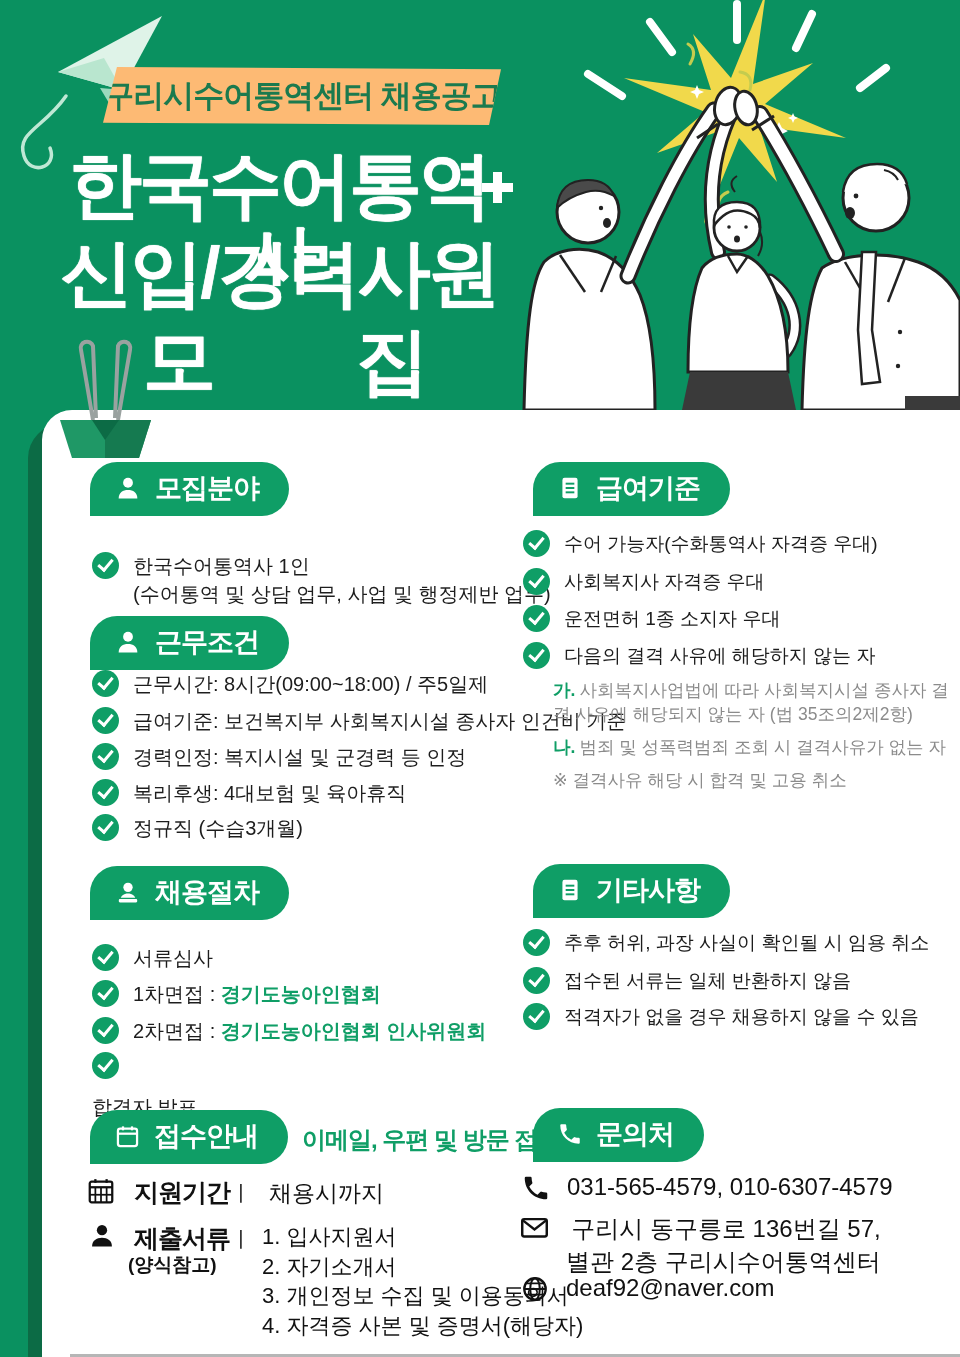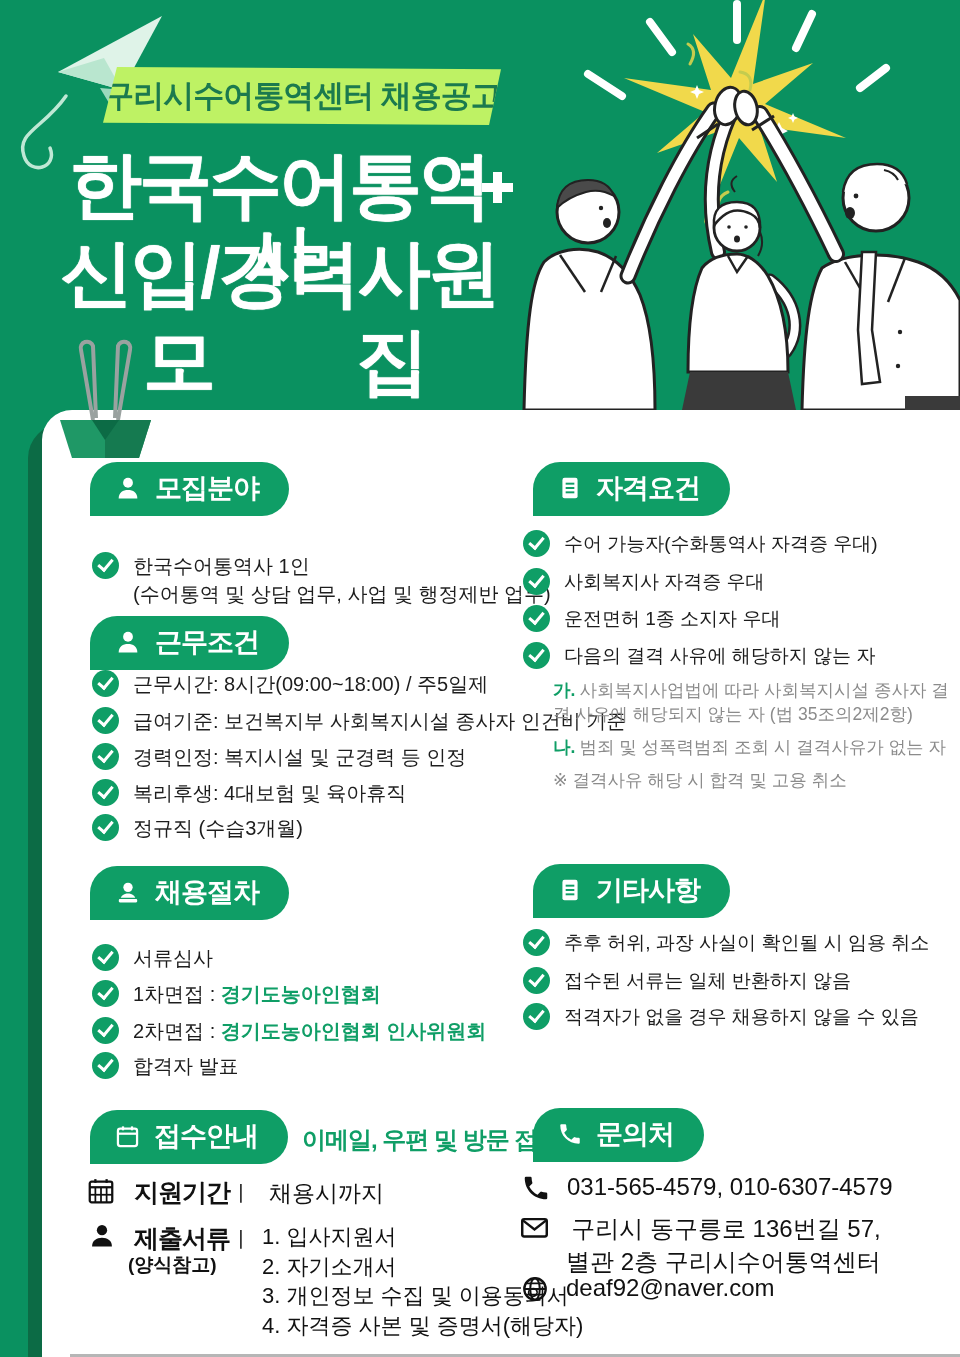--- a/index.html
+++ b/index.html
@@ -5,21 +5,21 @@
   html,body{margin:0;padding:0;}
   body{
     width:960px;height:1357px;position:relative;overflow:hidden;
     background:#0a9160;
     font-family:"Liberation Sans","DejaVu Sans",sans-serif;
   }
   
   #header-art{position:absolute;left:0;top:0;z-index:1;}
   .banner{
     position:absolute;left:103px;top:67px;width:398px;height:58px;z-index:2;
-    background:#bef264;
+    background:#fdba74;
     clip-path:polygon(3.5% 0,100% 4%,97% 100%,0 96%);
     display:flex;align-items:center;justify-content:center;
   }
   .banner span{
     color:#1b7a4e;font-size:31px;font-weight:800;letter-spacing:-1px;
   }
   .big-title{
     position:absolute;left:44px;width:470px;text-align:center;z-index:2;
     color:#ffffff;font-size:73px;font-weight:800;letter-spacing:-3px;line-height:1;
     text-shadow:0 0 1px #fff;
@@ -230,21 +230,21 @@
     <span class="rtxt">정규직 (수습3개월)</span>
   </div>
 
   <div class="pill" style="left:533px;top:462px;">
     <svg width="26" height="26" viewBox="0 0 24 24">
       <rect x="5" y="2.5" width="14" height="19" rx="2" fill="#fff"></rect>
       <line x1="8" y1="8" x2="16" y2="8" stroke="#0f9e66" stroke-width="1.8"></line>
       <line x1="8" y1="12" x2="16" y2="12" stroke="#0f9e66" stroke-width="1.8"></line>
       <line x1="8" y1="16" x2="16" y2="16" stroke="#0f9e66" stroke-width="1.8"></line>
     </svg>
-    <span class="ptxt">자격요건</span>
+    <span class="ptxt">급여기준</span>
   </div>
   <div class="check-row" style="left:523px;top:530px;">
     <span class="chk"></span>
     <span class="rtxt sm">수어 가능자(수화통역사 자격증 우대)</span>
   </div>
   <div class="check-row" style="left:523px;top:568px;">
     <span class="chk"></span>
     <span class="rtxt sm">사회복지사 자격증 우대</span>
   </div>
   <div class="check-row" style="left:523px;top:605px;">
@@ -276,21 +276,21 @@
     <span class="rtxt"><span>서류심사</span><span class="accent"></span></span>
   </div>
   <div class="check-row" style="left:92px;top:980px;">
     <span class="chk"></span>
     <span class="rtxt"><span>1차면접 : </span><span class="accent">경기도농아인협회</span></span>
   </div>
   <div class="check-row" style="left:92px;top:1017px;">
     <span class="chk"></span>
     <span class="rtxt"><span>2차면접 : </span><span class="accent">경기도농아인협회 인사위원회</span></span>
   </div>
-  <div class="check-row" style="left:92px;top:1052px;">
+  <div class="check-row" style="left:92px;top:1052px;flex-direction:column;">
     <span class="chk"></span>
     <span class="rtxt"><span>합격자 발표</span><span class="accent"></span></span>
   </div>
 
   <div class="pill" style="left:533px;top:864px;">
     <svg width="26" height="26" viewBox="0 0 24 24">
       <rect x="5" y="2.5" width="14" height="19" rx="2" fill="#fff"></rect>
       <line x1="8" y1="8" x2="16" y2="8" stroke="#0f9e66" stroke-width="1.8"></line>
       <line x1="8" y1="12" x2="16" y2="12" stroke="#0f9e66" stroke-width="1.8"></line>
       <line x1="8" y1="16" x2="16" y2="16" stroke="#0f9e66" stroke-width="1.8"></line>

